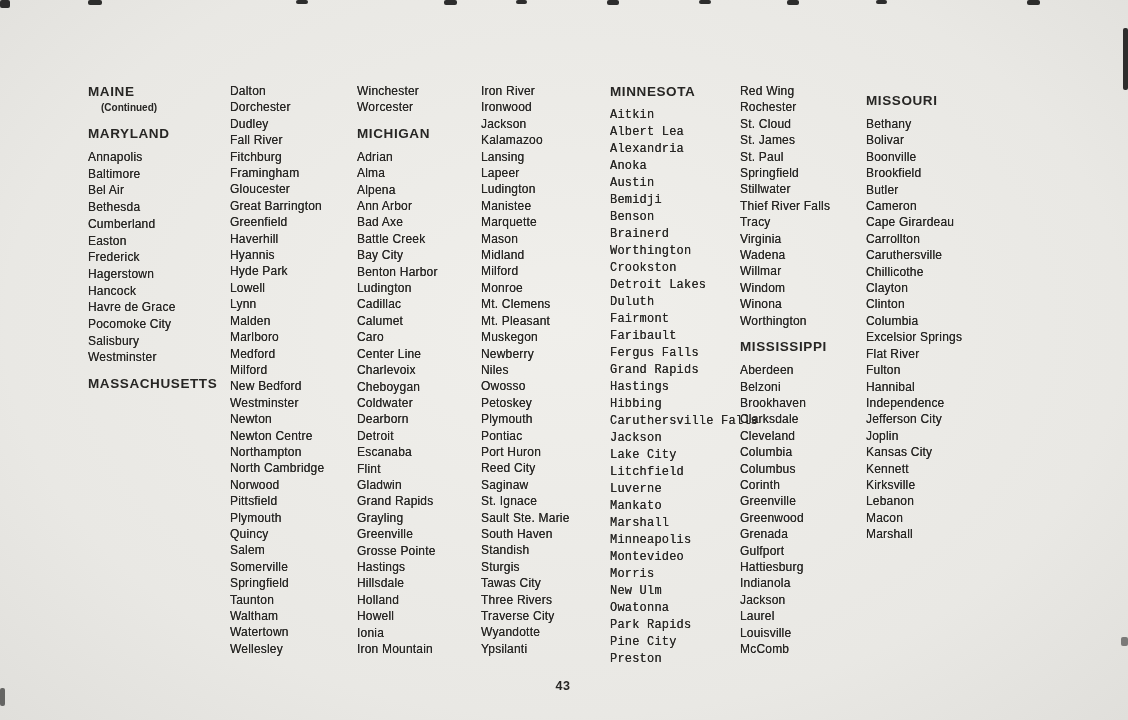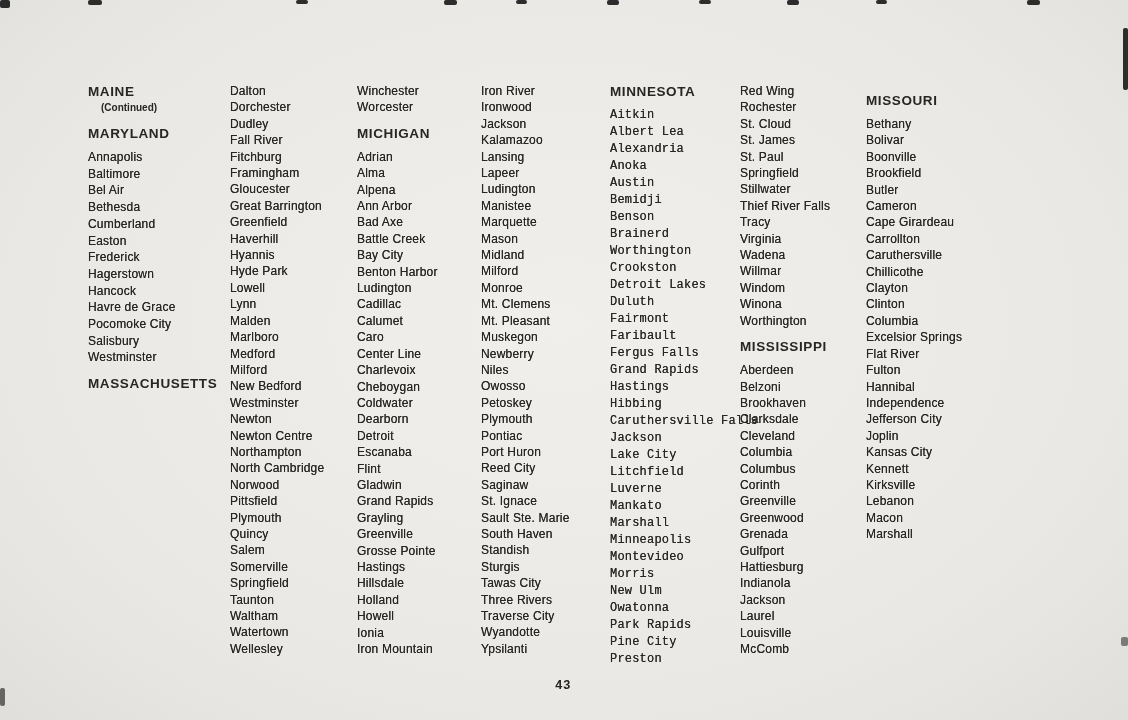--- a/index.html
+++ b/index.html
@@ -70,21 +70,20 @@
 
   .page-number {
     position: absolute;
     left: 548px;
     top: 679px;
     width: 30px;
     text-align: center;
     font-weight: bold;
     font-size: 12.5px;
     letter-spacing: .5px;
-    font-family: Liberation Mono, monospace;
   }
 </style>
 </head>
 <body>
 
 <div class="scan">
   <div class="artifact a-t1"></div>
   <div class="artifact a-t2"></div>
   <div class="artifact a-t3"></div>
   <div class="artifact a-t4"></div>

